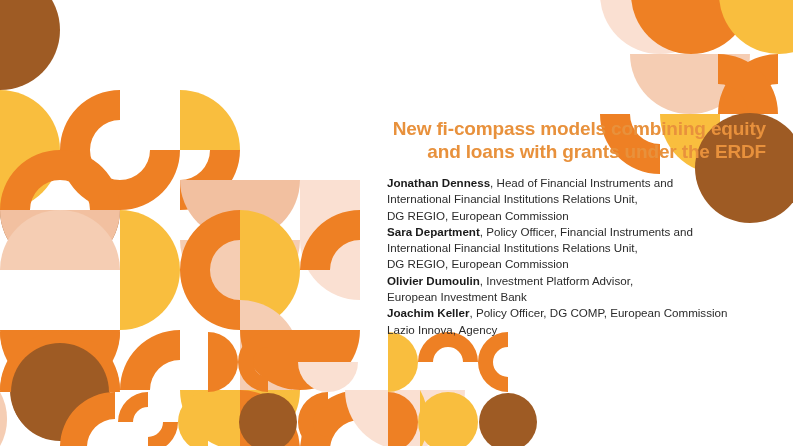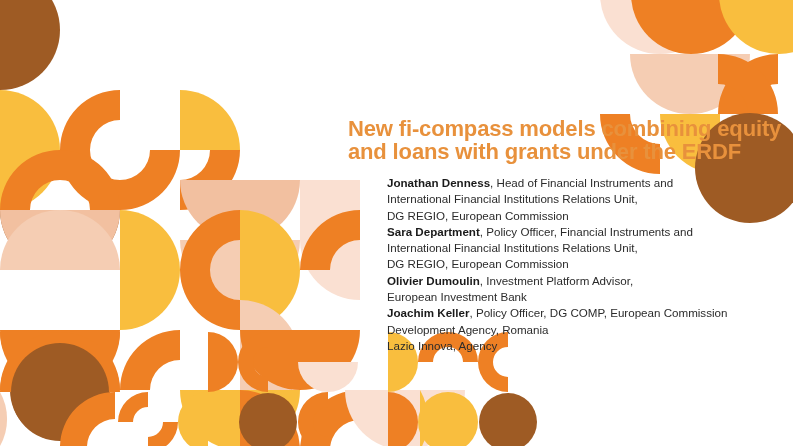--- a/index.html
+++ b/index.html
@@ -14,25 +14,26 @@
 
   
   #pattern{position:absolute;left:0;top:0;width:793px;height:446px;}
 
   
   #content{position:absolute;left:0;top:0;width:793px;height:446px;}
 
   #title{
     position:absolute;
     left:348px;top:118px;width:418px;
-    font-size:22px;
+    font-size:19px;
     font-weight:bold;
     line-height:22.5px;
     color:#E8913C;
     letter-spacing:-0.15px;
+    text-align:right;
   }
   #title .tline{display:block;white-space:nowrap;}
 
   #speakers{
     position:absolute;
     left:367px;top:175px;width:400px;
     font-size:11.6px;
     line-height:16.3px;
     color:#2B2B2B;
   }
@@ -210,21 +211,20 @@
         <span class="ln">DG REGIO, European Commission</span>
       </span>
       <span class="sp">
         <span class="ln"><b>Olivier Dumoulin</b><span>, Investment Platform Advisor,</span></span>
         <span class="ln">European Investment Bank</span>
       </span>
       <span class="sp">
         <span class="ln"><b>Joachim Keller</b><span>, Policy Officer, DG COMP, European Commission</span></span>
       </span>
       <span class="sp">
-        <span class="ln">Development Agency, Romania</span>
       </span>
       <span class="sp">
         <span class="ln">Lazio Innova, Agency</span>
       </span>
     </div>
   </div>
 
   <div id="footer">
 
     

